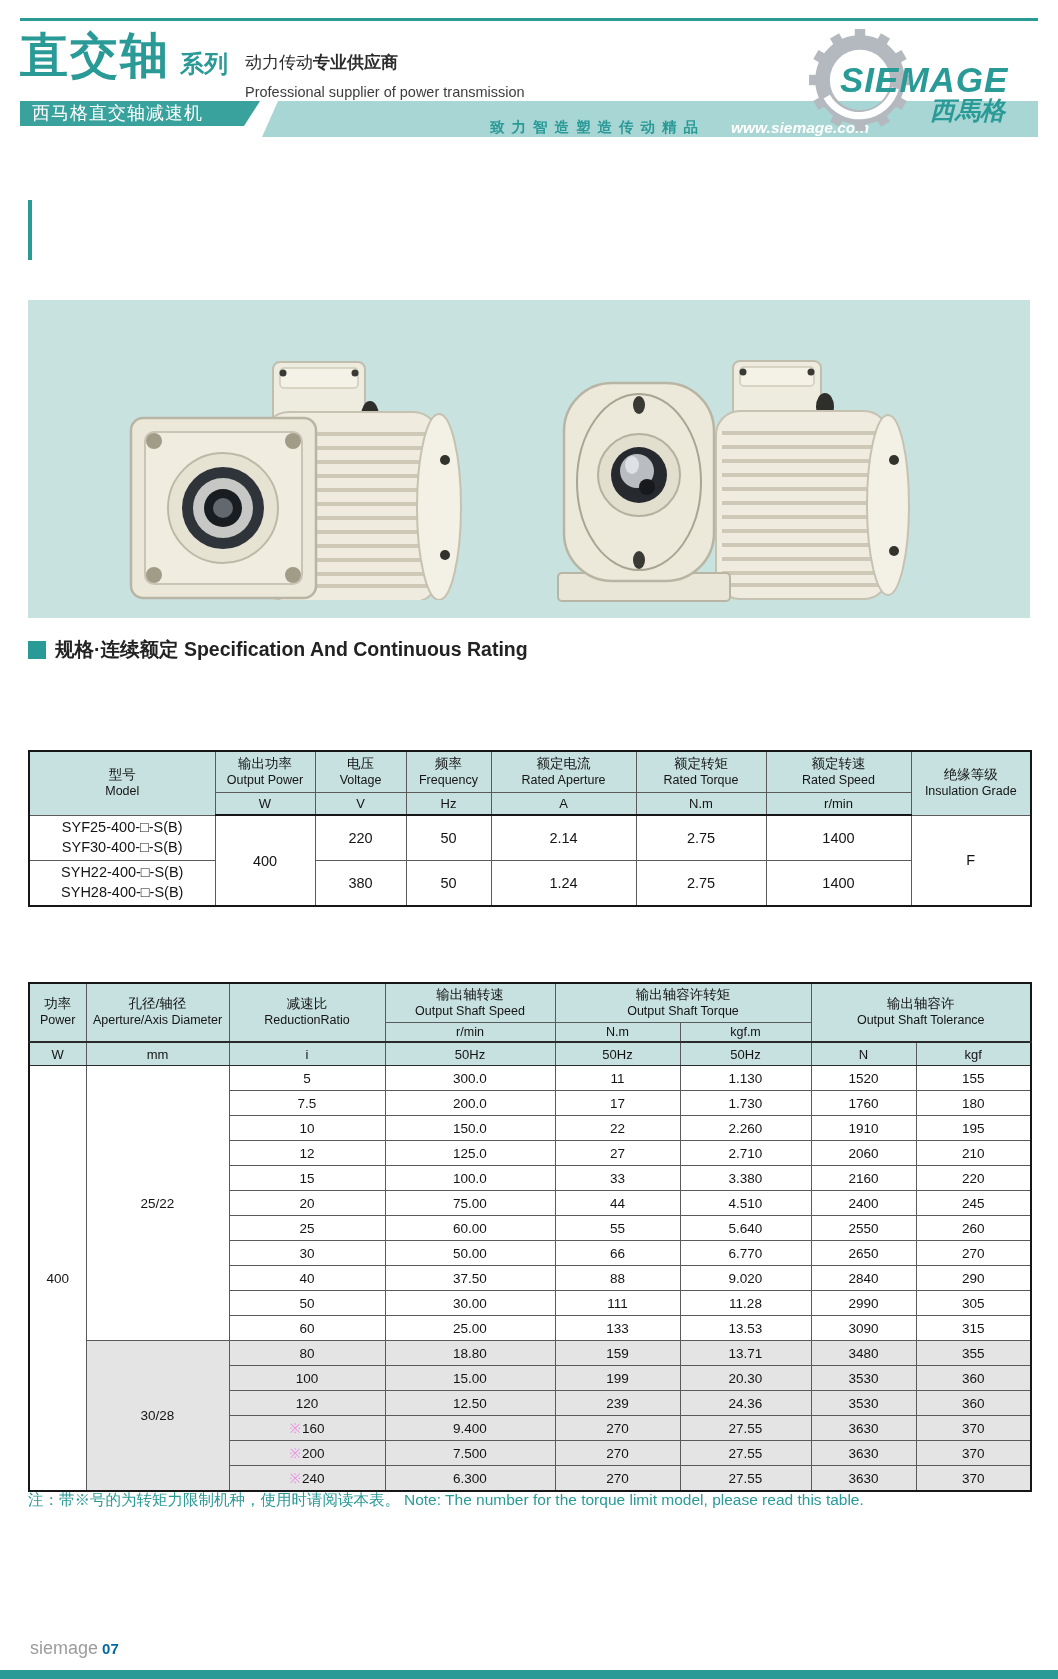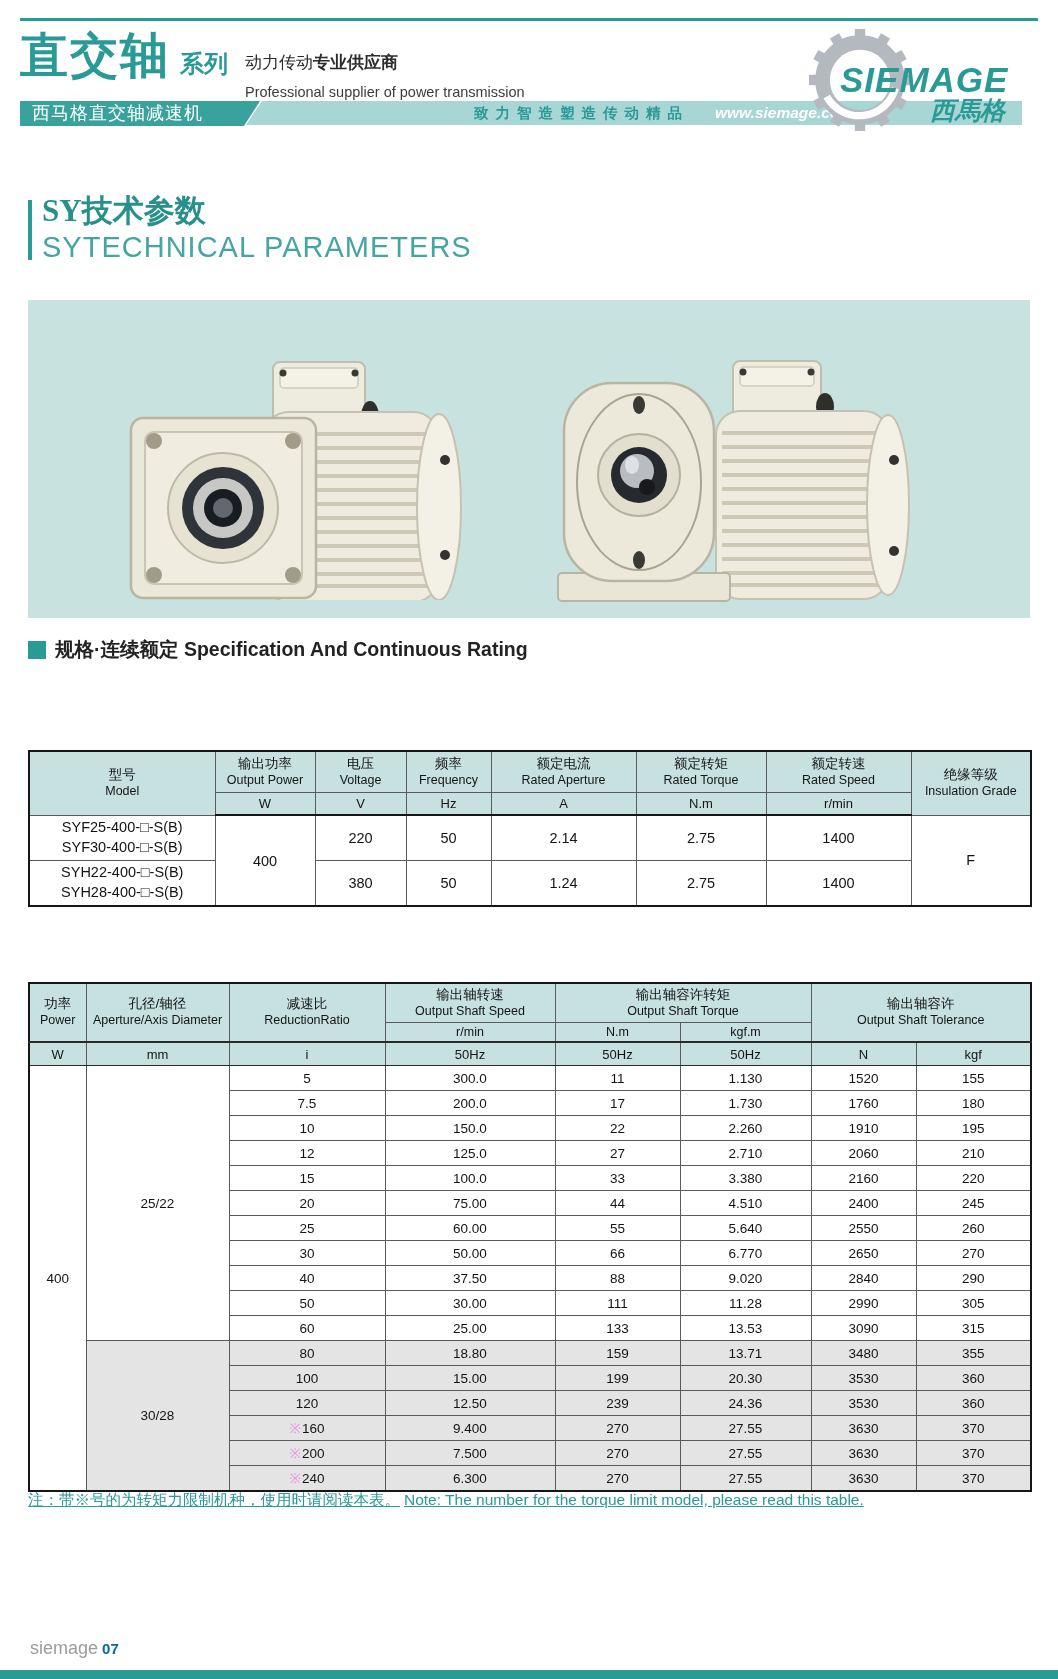--- a/index.html
+++ b/index.html
@@ -15,23 +15,23 @@
   .supplier-block{position:absolute; left:245px; top:52px; line-height:1.35;}
   .supplier-cn{font-size:17px; color:#2b2b2b;}
   .supplier-cn b{font-weight:700;}
   .supplier-en{font-size:14.5px; color:#3c3c3c; margin-top:8px;}
   .banner-dark{
     position:absolute; left:20px; top:101px; width:240px; height:25px; background:#3aa29d;
     clip-path:polygon(0 0,100% 0,calc(100% - 16px) 100%,0 100%);
     color:#fff; font-size:18px; letter-spacing:1px; line-height:25px; padding-left:12px; box-sizing:border-box;
   }
   .banner-light{
-    position:absolute; left:246px; top:101px; width:776px; height:24px; background:#a7d6d4;
+    position:absolute; left:262px; top:101px; width:776px; height:36px; background:#a7d6d4;
     clip-path:polygon(16px 0,100% 0,100% 100%,0 100%);
-    display:flex; align-items:center; box-sizing:border-box; padding-left:228px;
+    display:flex; align-items:flex-end; box-sizing:border-box; padding-left:228px;
   }
   .banner-slogan{font-size:14.5px; font-weight:700; color:#2a9a97; letter-spacing:7px; white-space:nowrap;}
   .banner-url{font-size:15.5px; font-weight:700; font-style:italic; color:#ffffff; margin-left:26px; white-space:nowrap;}
   .logo{position:absolute; left:808px; top:28px; width:240px; height:108px;}
   .logo svg{position:absolute; left:0; top:0;}
   .logo-text{position:absolute; left:32px; top:32px; font-size:35px; font-weight:700; font-style:italic; color:#2a9a97; letter-spacing:1px;}
   .logo-cn{position:absolute; left:122px; top:66px; font-size:25px; font-style:italic; color:#2a9a97; font-family:"Liberation Serif", serif; font-weight:700;}
   
   .title-bar{position:absolute; left:28px; top:200px; width:4px; height:60px; background:#2a9a97;}
   .page-title{position:absolute; left:42px; top:194px; line-height:1.1;}
@@ -58,21 +58,21 @@
   .param-table{position:absolute; left:28px; top:982px; width:1002px; border:2px solid #161616;}
   .param-table th{background:#c6e1df;}
   .param-table .name-row th{height:38px;}
   .param-table .sub-row th{height:18px; font-size:12.5px;}
   .param-table .unit-row th{height:22px; font-size:13px; border-top:2px solid #2a2a2a; border-bottom:1px solid #2a2a2a;}
   .param-table td{height:24px; font-size:13.5px; background:#fff;}
   .param-table tr.shaded td{background:#e4e4e4;}
   .param-table td.power-cell{background:#fff;}
   .mark{color:#ee8ce4; margin-right:1px;}
   
-  .note{position:absolute; left:28px; top:1490px; font-size:15.5px; color:#2a9a97;text-decoration:underline;}
+  .note{position:absolute; left:28px; top:1490px; font-size:15.5px; color:#2a9a97;}
   .note .note-en{margin-left:4px;}
   .footer{position:absolute; left:30px; top:1638px;}
   .footer-brand{font-size:18px; color:#9c9c9c;}
   .footer-page{font-size:15px; font-weight:700; color:#0369a1; margin-left:4px;}
   .footer-bar{position:absolute; left:0; bottom:0; width:1058px; height:9px; background:#2a9a97;}
 </style>
 </head>
 <body>
 
 <div id="page">
@@ -112,24 +112,20 @@
         <rect x="45" y="1" width="10" height="13" transform="rotate(330 50 50)"></rect>
       </g>
       <circle cx="50" cy="50" r="36" fill="none" stroke="#b3b9be" stroke-width="14"></circle>
       <path d="M 18 66 A 36 36 0 0 0 84 58" fill="none" stroke="#ffffff" stroke-width="7"></path>
     </svg>
     <div class="logo-text">SIEMAGE</div>
     <div class="logo-cn">西馬格</div>
   </div>
 
   <div class="title-bar"></div>
-  <div class="page-title">
-    <div class="page-title-cn">SY技术参数</div>
-    <div class="page-title-en">SYTECHNICAL PARAMETERS</div>
-  </div>
 
   <div class="image-panel">
     <svg style="left:95px; top:60px;" width="350" height="240" viewBox="0 0 350 240">
       <g>
         <rect x="150" y="2" width="92" height="78" rx="7" fill="#eeebdf" stroke="#c2beae" stroke-width="2"></rect>
         <rect x="157" y="8" width="78" height="20" rx="4" fill="#f4f1e6" stroke="#cfcbba" stroke-width="1.5"></rect>
         <circle cx="160" cy="13" r="3.5" fill="#3a3a35"></circle>
           <circle cx="232" cy="13" r="3.5" fill="#3a3a35"></circle>
         <circle cx="160" cy="71" r="3.5" fill="#3a3a35"></circle>
           <circle cx="232" cy="71" r="3.5" fill="#3a3a35"></circle>

